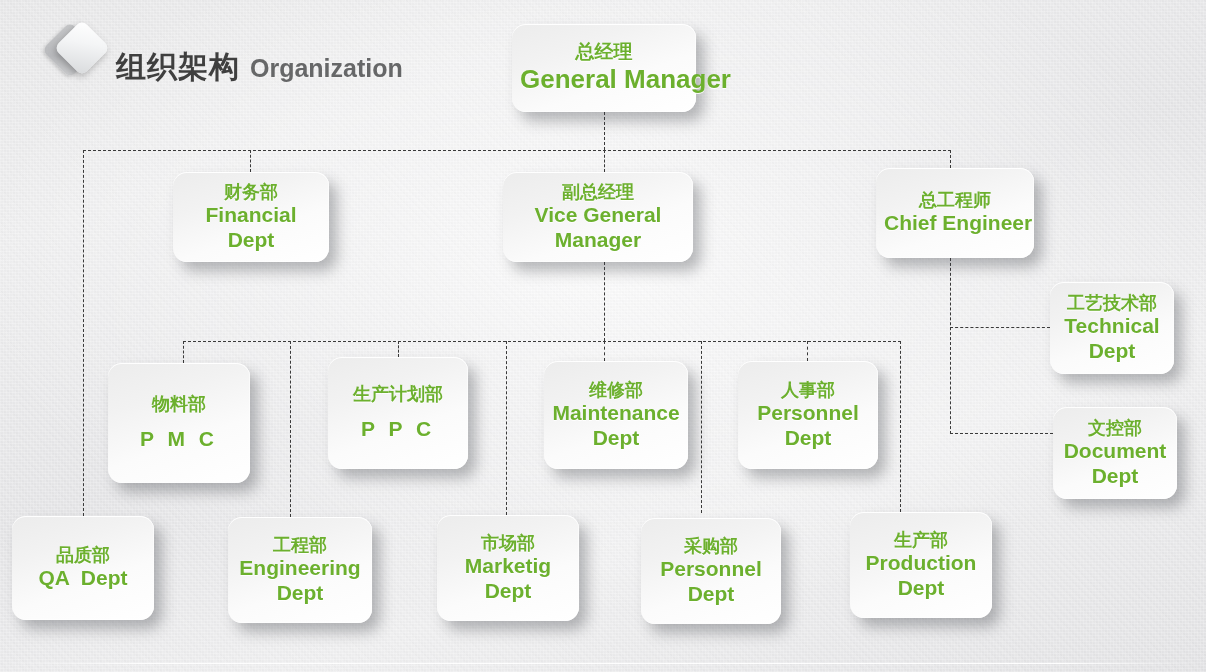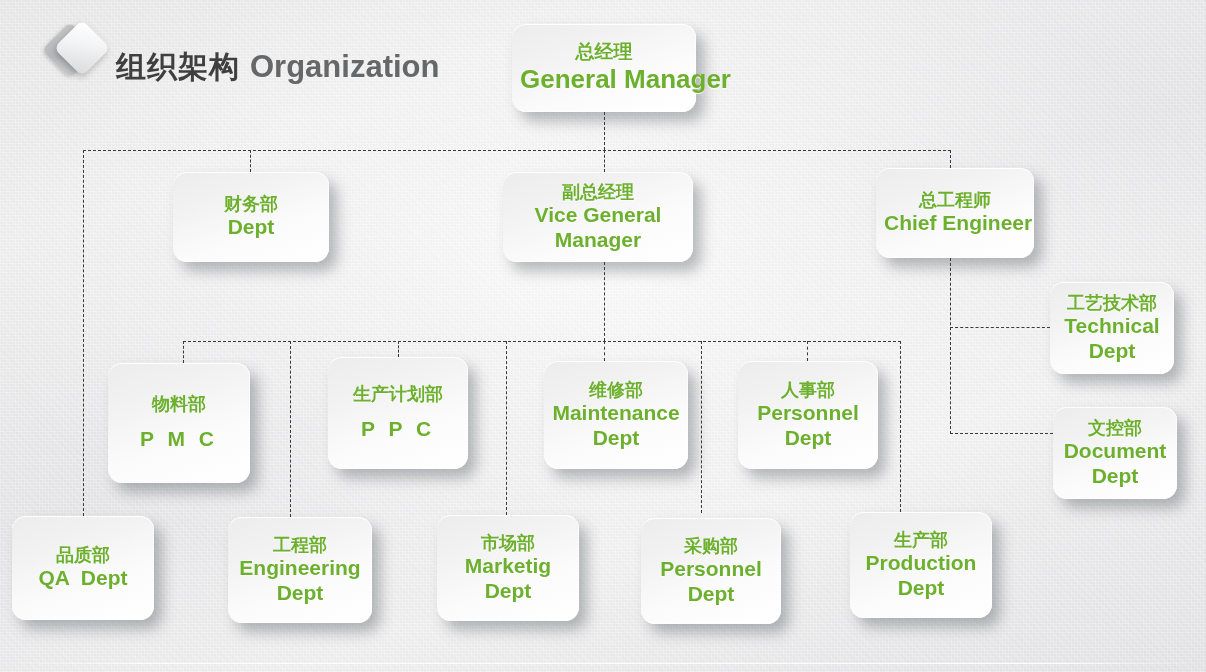--- a/index.html
+++ b/index.html
@@ -82,21 +82,21 @@
   }
 
   .title-cn {
     font-size: 30px;
     font-weight: bold;
     color: #3f3f3f;
     letter-spacing: 1px;
     line-height: 1;
   }
   .title-en {
-    font-size: 31px;
+    font-size: 25px;
     font-weight: bold;
     color: #666768;
     margin-left: 10px;
     line-height: 1;
   }
   .title-wrap { display: flex; align-items: baseline; margin-left: 4px; }
 
   
   .conn {
     position: absolute;
@@ -194,20 +194,21 @@
   <div class="node big" style="left:512px; top:24px; width:184px; height:88px;">
     <div class="lines">
       <div class="ln cn">总经理</div>
       <div class="ln en">General Manager</div>
     </div>
   </div>
 
   <div class="node" style="left:173px; top:172px; width:156px; height:90px;">
     <div class="lines">
       <div class="ln cn">财务部</div>
+      <div class="ln en">Financial</div>
       <div class="ln en">Dept</div>
     </div>
   </div>
 
   <div class="node" style="left:503px; top:172px; width:190px; height:90px;">
     <div class="lines">
       <div class="ln cn">副总经理</div>
       <div class="ln en">Vice General</div>
       <div class="ln en">Manager</div>
     </div>

